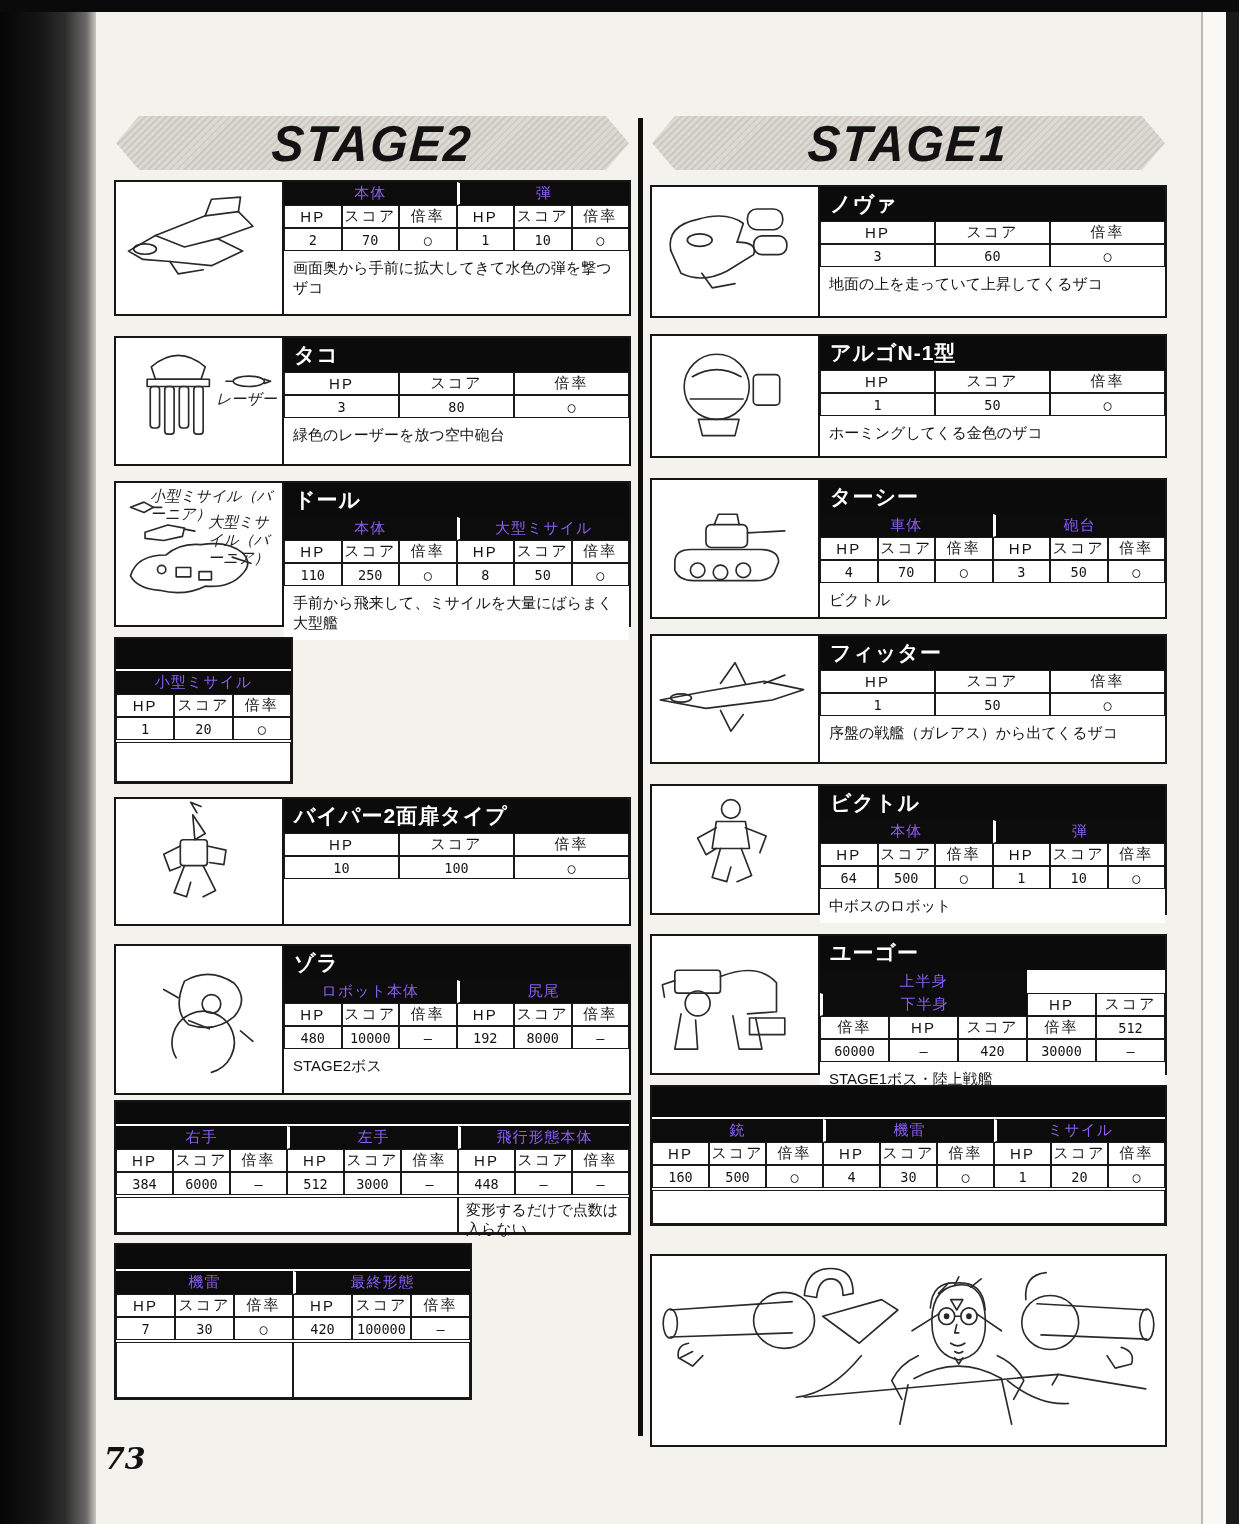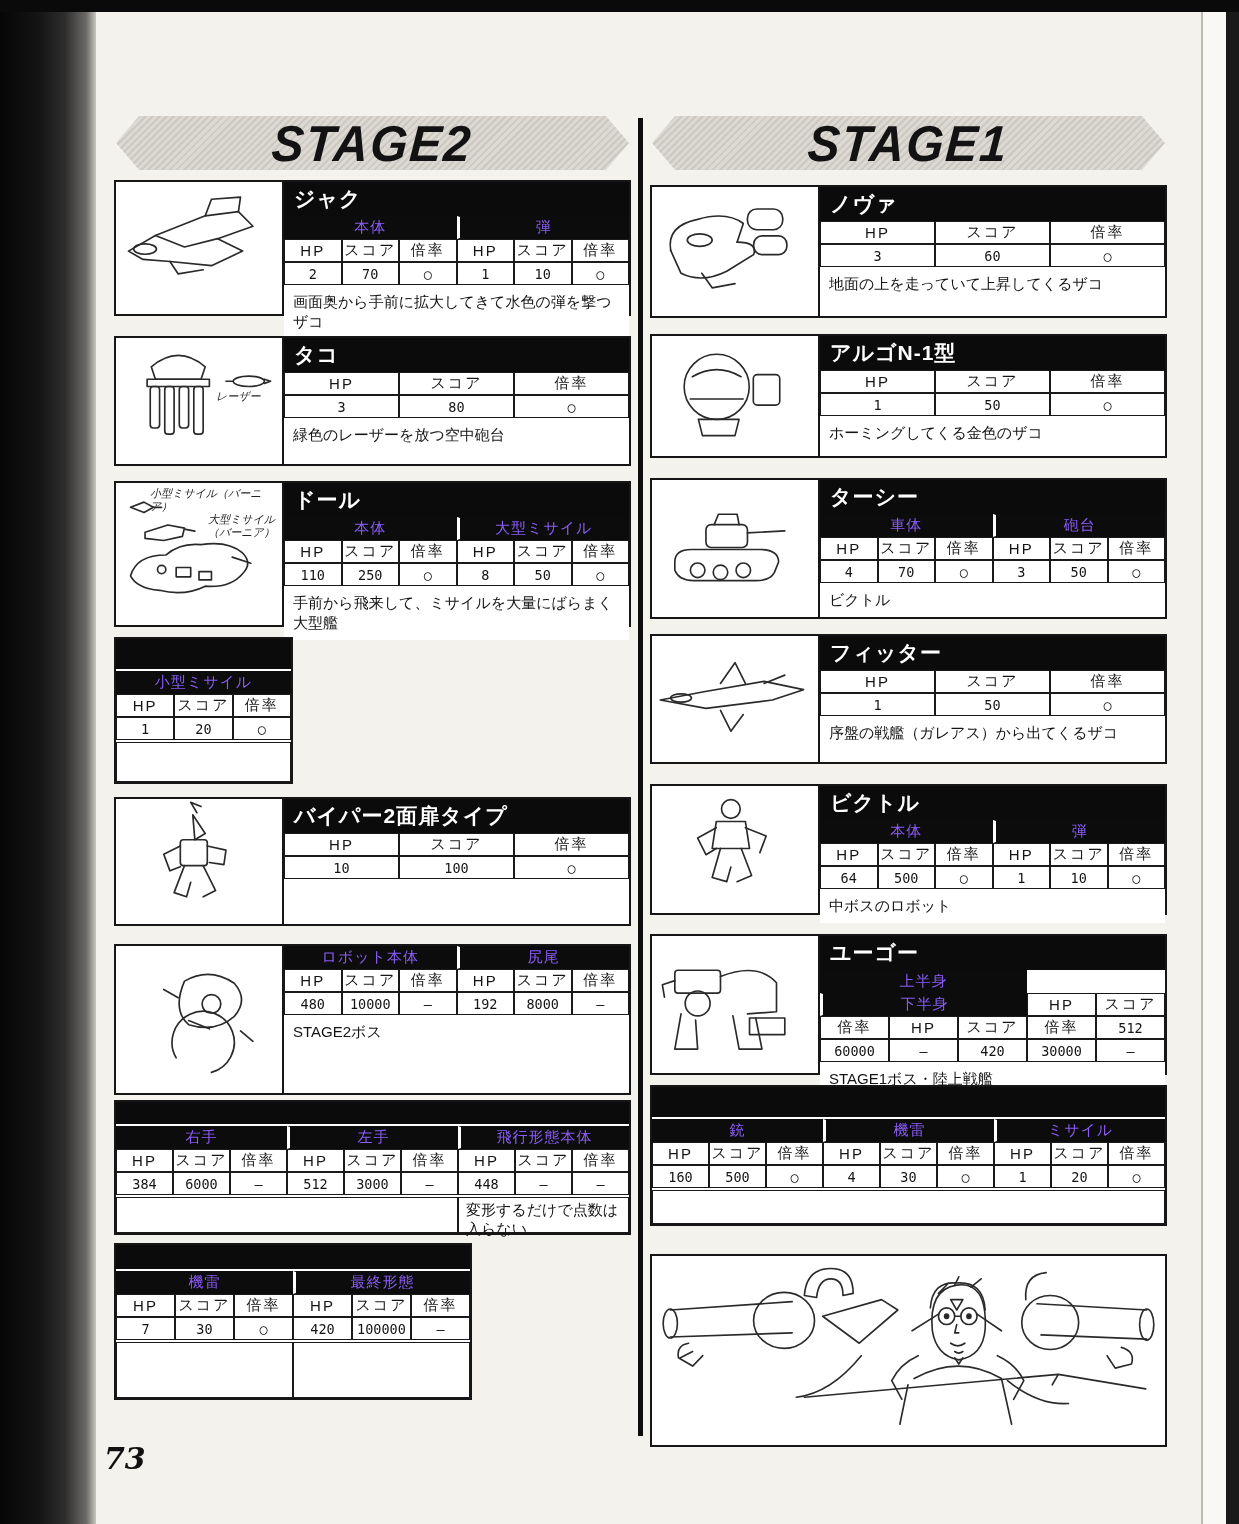--- a/index.html
+++ b/index.html
@@ -16,21 +16,21 @@
   .col{width:517px;display:flex;flex-direction:column}
   .divider{width:5px;background:#0d0d0d;height:1318px;margin:2px 7px 0 7px}
   .banner{height:54px;margin:0 2px 10px 2px;
     clip-path:polygon(0 50%,4.5% 0,95.5% 0,100% 50%,95.5% 100%,4.5% 100%);
     background:repeating-linear-gradient(135deg,#ccc9c3 0 2px,#dcd9d3 2px 5px);
     display:flex;align-items:center;justify-content:center}
   .banner span{font-size:48px;font-weight:900;font-style:italic;letter-spacing:2px;color:#121212;transform:skewX(-4deg) scaleY(1.05)}
   .card{display:flex;border:2px solid #161616;background:#fff}
   .art{position:relative;width:166px;flex:none;background:#fff;overflow:hidden}
   .art svg{width:100%;height:100%}
-  .art-label{position:absolute;font-size:11px;color:#222;line-height:1.2;font-style:italic}
+  .art-label{position:absolute;font-size:15px;color:#222;line-height:1.2;font-style:italic}
   .rightblock{flex:1;border-left:2px solid #161616;display:flex;flex-direction:column;min-width:0}
   .titlebar{height:34px;background:#0b0b0b;color:#fff;font-weight:bold;font-size:21px;line-height:34px;padding-left:10px;letter-spacing:1px;flex:none}
   .grid{display:grid;width:100%;background:#fff}
   .cell{border:1px solid #1a1a1a;height:23px;display:flex;align-items:center;justify-content:center;background:#fff;font-size:15px;overflow:hidden}
   .cell.ghead{background:#0c0c0c;color:#8b5cf6;border-color:#0c0c0c;font-size:15px;letter-spacing:1px}
   .cell.ghead.sep{border-left:3px solid #fff}
   .cell.chead{letter-spacing:2px;font-size:15px}
   .cell.val{font-family:"DejaVu Sans Mono","Liberation Mono",monospace;font-size:13.5px}
   .caption{flex:1;padding:7px 9px;font-size:15px;line-height:1.32;background:#fff;color:#141414}
   .subtable{border:2px solid #161616;background:#fff;display:flex;flex-direction:column}
@@ -58,21 +58,20 @@
           <div class="art"><svg viewBox="0 0 160 118">
               <g stroke="#2a2a2a" fill="none" stroke-width="1.6" stroke-linecap="round" stroke-linejoin="round">
    <path d="M12 62 L38 47 L86 28 L118 24 L132 38 L98 50 L122 62 L92 76 L52 72 L26 70 Z"></path>
    <path d="M38 47 L66 58 L98 50"></path>
                 <path d="M86 28 L92 12 L120 10 L118 24"></path>
    <ellipse cx="28" cy="60" rx="11" ry="5"></ellipse>
                 <path d="M52 72 L60 84 L84 80"></path>
               </g>
             </svg></div>
           <div class="rightblock">
-            <div class="titlebar">ジャク</div>
             <div class="grid" style="grid-template-columns:repeat(6,1fr)">
               <div class="cell ghead" style="grid-column:span 3">本体</div>
               <div class="cell ghead sep" style="grid-column:span 3">弾</div>
               <div class="cell chead">HP</div>
               <div class="cell chead">スコア</div>
               <div class="cell chead">倍率</div>
               <div class="cell chead">HP</div>
               <div class="cell chead">スコア</div>
               <div class="cell chead">倍率</div>
               <div class="cell val">2</div>
@@ -189,20 +188,21 @@
           <div class="art"><svg viewBox="0 0 160 118">
               <g stroke="#2a2a2a" fill="none" stroke-width="1.6" stroke-linecap="round" stroke-linejoin="round">
    <path d="M58 96 a30 30 0 1 1 34 14"></path>
    <path d="M66 22 q24 -14 48 2 q14 16 0 32 q-18 16 -44 8 q-16 -14 -4 -42 Z"></path>
    <circle cx="92" cy="44" r="9"></circle>
                 <path d="M70 60 l20 8"></path>
    <path d="M46 30 l14 8 M120 70 l12 10"></path>
               </g>
             </svg></div>
           <div class="rightblock">
+            <div class="titlebar">ゾラ</div>
             <div class="grid" style="grid-template-columns:repeat(6,1fr)">
               <div class="cell ghead" style="grid-column:span 3">ロボット本体</div>
               <div class="cell ghead sep" style="grid-column:span 3">尻尾</div>
               <div class="cell chead">HP</div>
               <div class="cell chead">スコア</div>
               <div class="cell chead">倍率</div>
               <div class="cell chead">HP</div>
               <div class="cell chead">スコア</div>
               <div class="cell chead">倍率</div>
               <div class="cell val">480</div>

